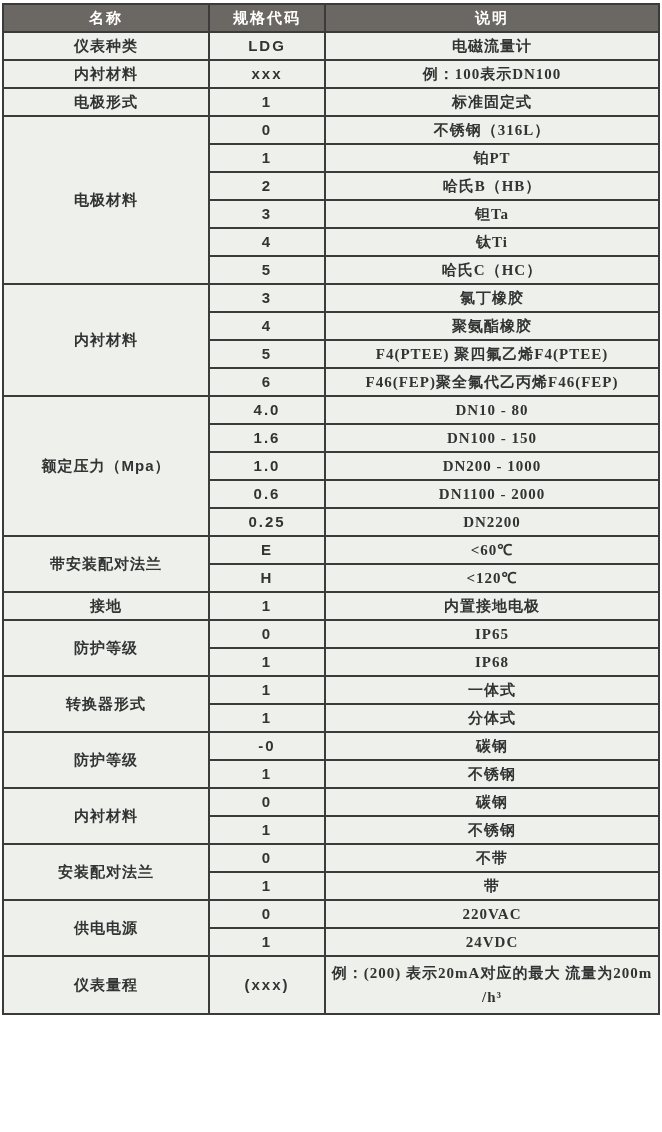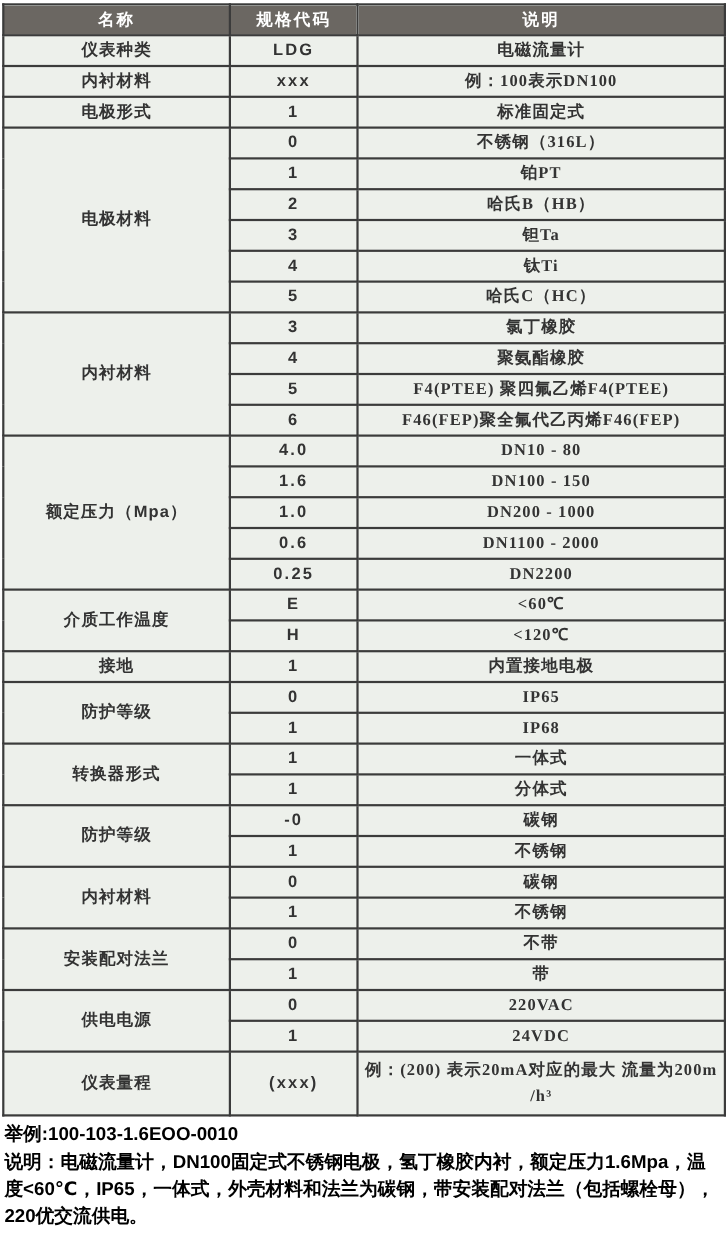--- a/index.html
+++ b/index.html
@@ -167,21 +167,21 @@
         </tr>
         <tr>
           <td class="code-cell">0.6</td>
           <td class="desc-cell">DN1100 - 2000</td>
         </tr>
         <tr>
           <td class="code-cell">0.25</td>
           <td class="desc-cell">DN2200</td>
         </tr>
         <tr>
-          <td class="group-name-cell" rowspan="2">介质工作温度</td>
+          <td class="group-name-cell" rowspan="2">带安装配对法兰</td>
           <td class="code-cell">E</td>
           <td class="desc-cell">&lt;60℃</td>
         </tr>
         <tr>
           <td class="code-cell">H</td>
           <td class="desc-cell">&lt;120℃</td>
         </tr>
         <tr>
           <td class="group-name-cell" rowspan="1">接地</td>
           <td class="code-cell">1</td>
@@ -242,18 +242,14 @@
           <td class="desc-cell">24VDC</td>
         </tr>
         <tr class="tall-row">
           <td class="group-name-cell" rowspan="1">仪表量程</td>
           <td class="code-cell">(xxx)</td>
           <td class="desc-cell">例：(200) 表示20mA对应的最大 流量为200m /h³</td>
         </tr>
       </tbody>
   </table>
 
-  <div class="footer">
-    <div class="example-line">举例:100-103-1.6EOO-0010</div>
-    <div class="description-line">说明：电磁流量计，DN100固定式不锈钢电极，氢丁橡胶内衬，额定压力1.6Mpa，温度&lt;60℃，IP65，一体式，外壳材料和法兰为碳钢，带安装配对法兰（包括螺栓母），220优交流供电。</div>
-  </div>
 
 </div>
 
 </body></html>

